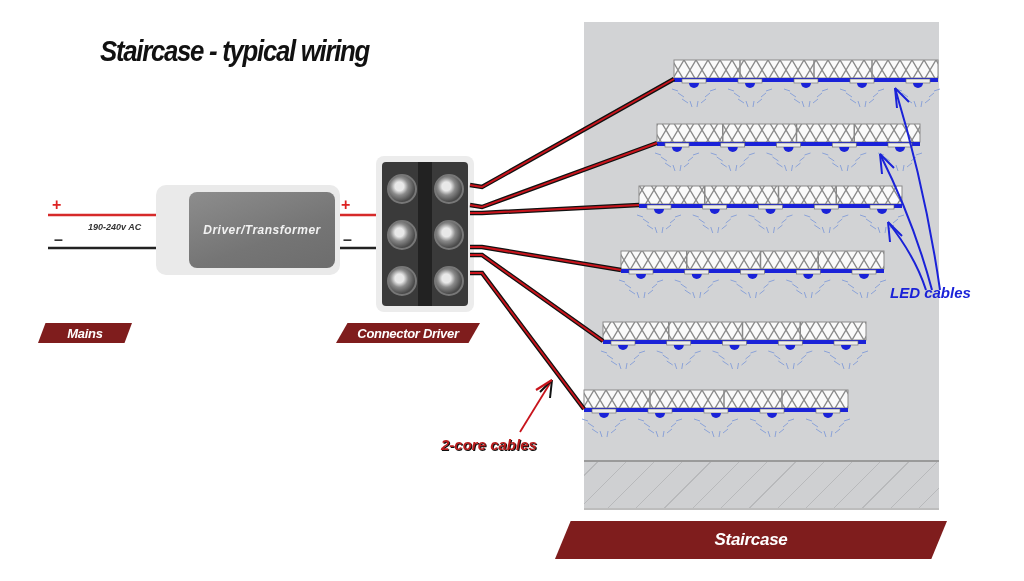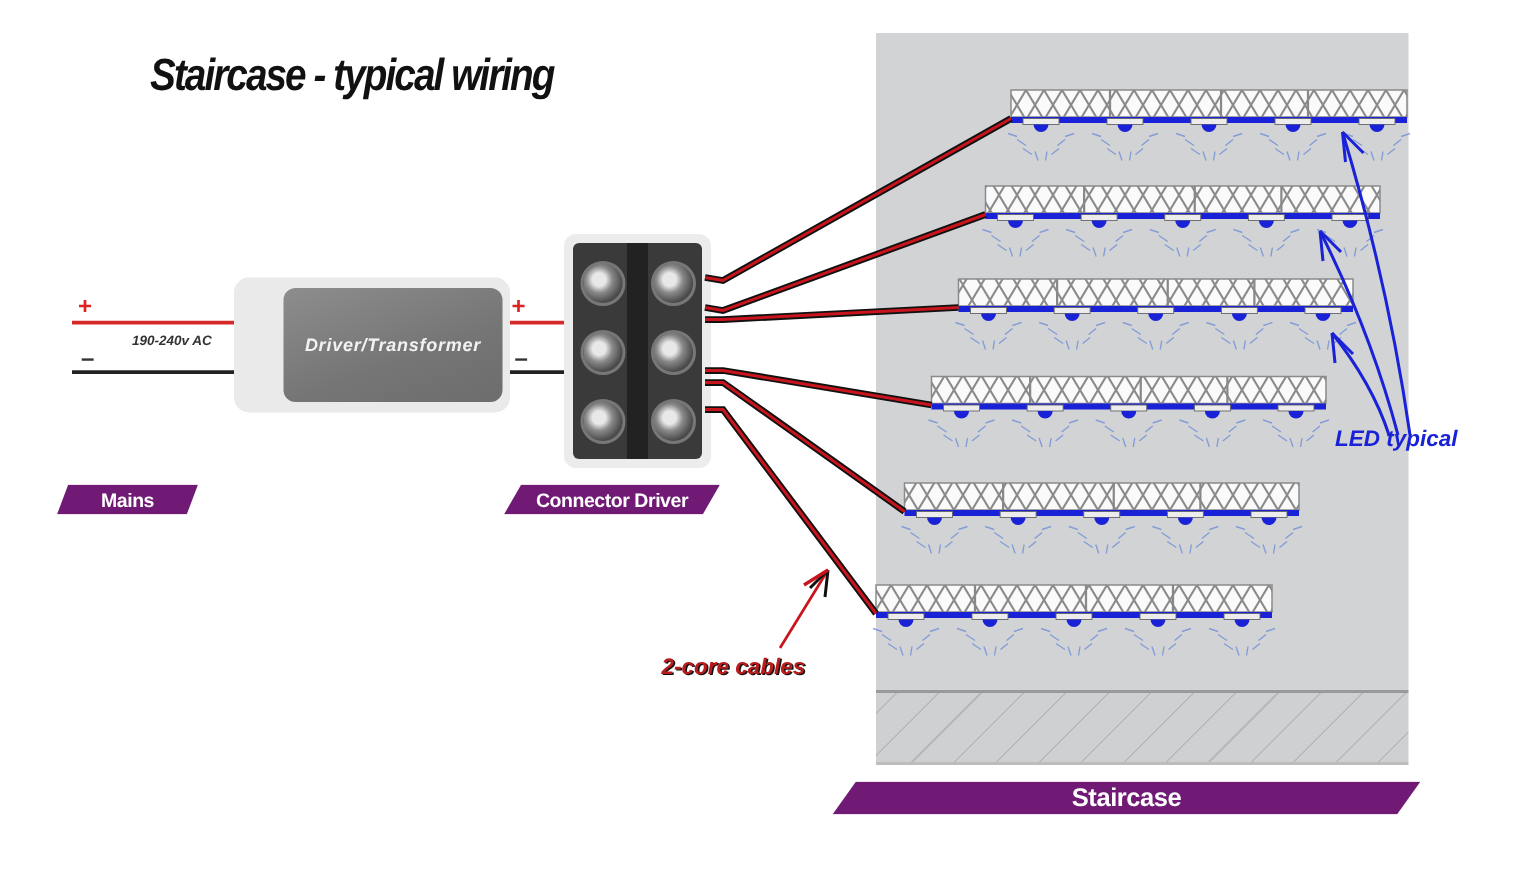--- a/index.html
+++ b/index.html
@@ -5,24 +5,24 @@
   html, body { margin:0; padding:0; background:#ffffff; }
   body { width:1024px; height:581px; position:relative; overflow:hidden; font-family:"Liberation Sans", sans-serif; }
   .abs { position:absolute; }
   .title { left:100px; top:34px; font-size:30px; font-weight:900; font-style:italic; color:#111; letter-spacing:-1.5px; transform:scaleX(0.86); transform-origin:left top; font-family:"Liberation Sans", sans-serif; white-space:nowrap; }
   .driver-outer { left:156px; top:185px; width:184px; height:90px; background:#eaeaea; border-radius:10px; }
   .driver { left:169px; top:192px; width:146px; height:76px; border-radius:8px; background:linear-gradient(160deg,#8d8d8d 0%,#757575 60%,#6d6d6d 100%); color:#f2f2f2; font-style:italic; font-weight:bold; font-size:12px; display:flex; align-items:center; justify-content:center; letter-spacing:0.5px;margin-left:20px; }
   .ac-label { left:88px; top:222px; font-size:9px; font-weight:bold; font-style:italic; color:#333; white-space:nowrap; }
   .sign { font-size:16px; font-weight:bold; }
   .sign-plus { color:#d22; }
   .sign-minus { color:#333; }
-  .tag { background:#701a75; color:#fff; font-weight:900; font-size:13px; display:flex; align-items:center; justify-content:center; clip-path:polygon(8% 0,100% 0,92% 100%,0 100%); letter-spacing:-0.3px; }
+  .tag { background:#7f1d1d; color:#fff; font-weight:900; font-style:italic; font-size:13px; display:flex; align-items:center; justify-content:center; clip-path:polygon(8% 0,100% 0,92% 100%,0 100%); letter-spacing:-0.3px; }
   .tag-mains { left:38px; top:323px; width:94px; height:20px; }
   .tag-conn { left:336px; top:323px; width:144px; height:20px; }
-  .tag-stair { left:555px; top:521px; width:392px; height:22px; font-size:17px; clip-path:polygon(4% 0,100% 0,96% 100%,0 100%); }
+  .tag-stair { left:555px; top:521px; width:392px; height:38px; font-size:17px; clip-path:polygon(4% 0,100% 0,96% 100%,0 100%); }
   .wall { left:584px; top:22px; width:355px; height:438px; background:#d2d3d5; }
   .floor { left:584px; top:460px; width:355px; height:46px; background:repeating-linear-gradient(135deg,#cfd0d2 0 9px,#b8b9bb 9px 10px,#cfd0d2 10px 20px); border-top:2px solid #9a9a9a; border-bottom:2px solid #bdbdbd; }
   .conn-outer { left:376px; top:156px; width:98px; height:156px; background:#ececec; border-radius:8px; }
   .conn { left:382px; top:162px; width:86px; height:144px; background:#3a3a3a; border-radius:4px; overflow:hidden; }
   .screw { position:absolute; width:26px; height:26px; border-radius:50%; background:radial-gradient(circle at 40% 40%,#e8e8e8 0 20%,#8a8a8a 40%,#4a4a4a 70%); border:2px solid #777; }
   .led-label { left:890px; top:284px; font-size:15px; font-weight:bold; font-style:italic; color:#1a22d8; white-space:nowrap; }
   .cable-label { left:441px; top:436px; font-size:15px; font-weight:900; font-style:italic; color:#b91c1c; text-shadow:1px 1px 0 #111; white-space:nowrap; }
   svg.overlay { position:absolute; left:0; top:0; }
 </style>
 </head>
@@ -443,16 +443,16 @@
       <path d="M926 290 Q915 256 888 222" stroke="#1a22d8" stroke-width="2" fill="none"></path>
       <path d="M888 222 L902 236 M888 222 L890 242" stroke="#1a22d8" stroke-width="2" fill="none"></path>
     </g>
     <g>
       <line x1="520" y1="432" x2="552" y2="380" stroke="#c8141c" stroke-width="1.8"></line>
       <path d="M552 380 L540 392 M552 380 L550 398" stroke="#111" stroke-width="2" fill="none"></path>
       <path d="M552 380 L536 390" stroke="#c8141c" stroke-width="2.2" fill="none"></path>
     </g>
   </svg>
 
-<div class="abs led-label">LED typical</div>
+<div class="abs led-label">LED cables</div>
 <div class="abs cable-label">2-core cables</div>
 
 <div class="abs tag tag-stair">Staircase</div>
 
 </body></html>

